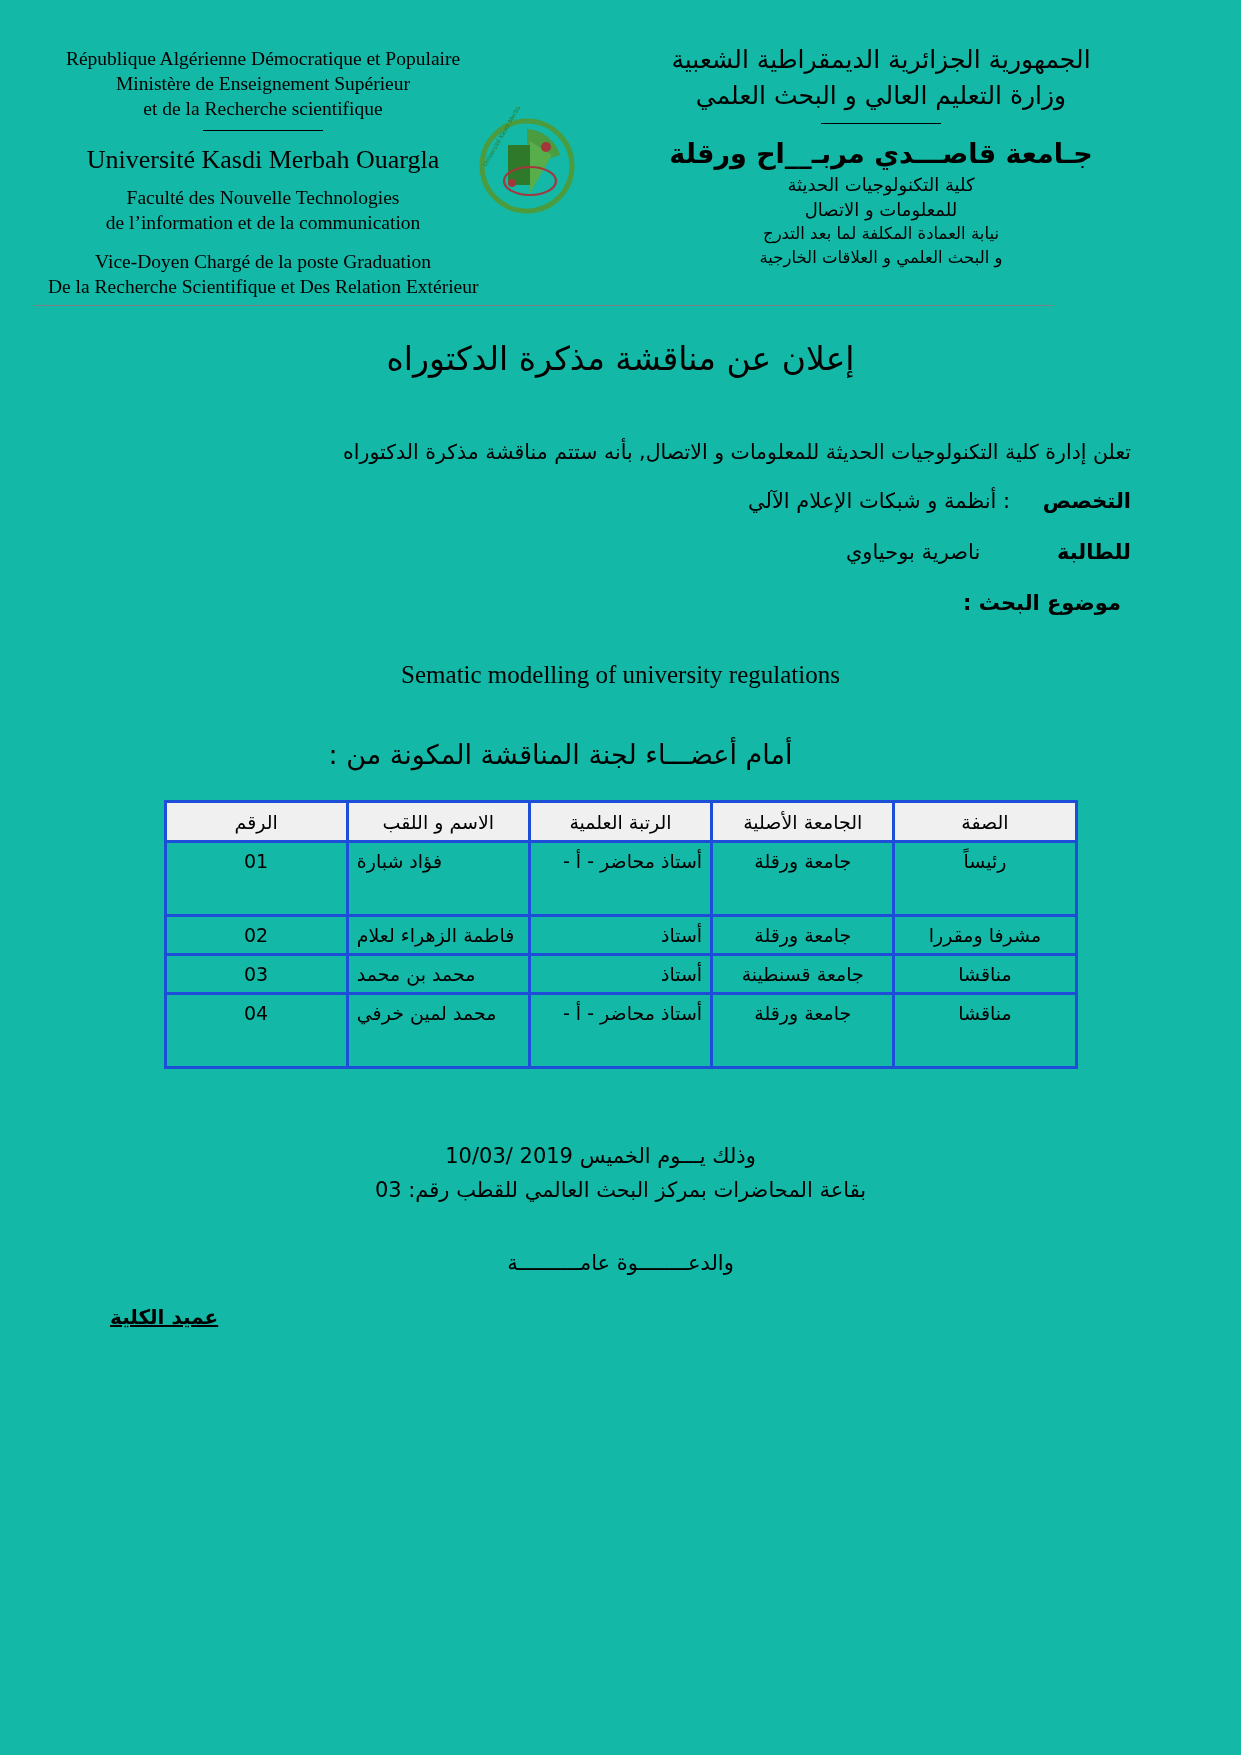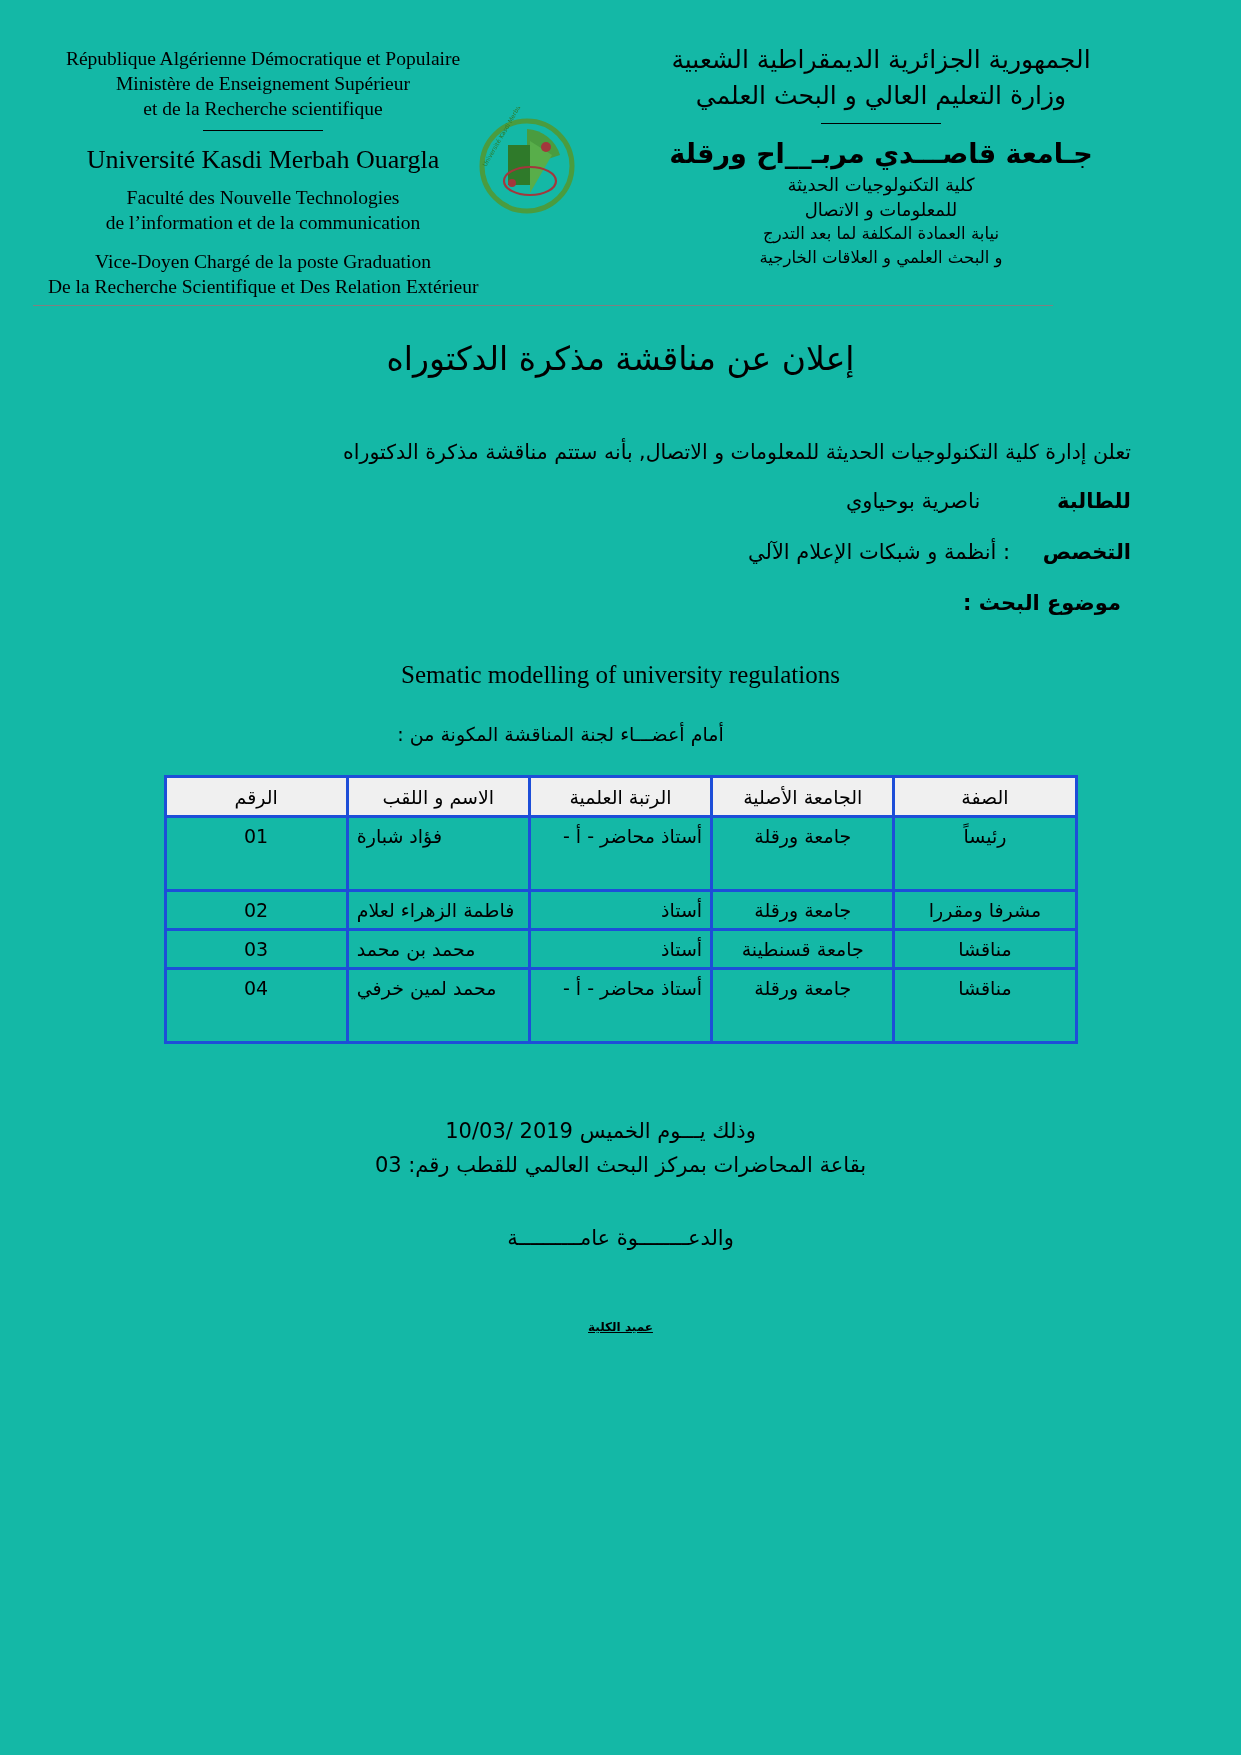--- a/index.html
+++ b/index.html
@@ -171,23 +171,23 @@
   .thesis-title {
     margin-top: 44px;
     text-align: center;
     direction: ltr;
     font-family: "Liberation Serif", "DejaVu Serif", serif;
     font-size: 25px;
     line-height: 32px;
   }
 
   .jury-lead {
-    margin-top: 32px;
-    text-align: center;
-    font-size: 19px;
+    margin-top: 48px;
+    text-align: center;
+    font-size: 27px;
     padding-right: 0;
   }
   .jury-lead-inner {
     display: inline-block;
     margin-right: 120px;
   }
 
   
   table.jury {
     margin: 30px auto 0 auto;
@@ -228,23 +228,23 @@
     line-height: 34px;
   }
   .venue .v-line1 { margin-right: 40px; }
   .invite {
     margin-top: 44px;
     text-align: center;
     font-size: 21px;
     letter-spacing: 1px;
   }
   .dean {
-    margin-top: 70px;
-    text-align: center;
-    font-size: 12px;
+    margin-top: 30px;
+    text-align: left;
+    font-size: 20px;
     font-weight: bold;
   }
   .dean span {
     text-decoration: underline;
   }
 </style>
 </head>
 <body>
 
 <div class="page">
@@ -291,28 +291,28 @@
   </div>
 
   <div class="header-rule"></div>
 
   <div class="content">
 
     <div class="doc-title">إعلان عن مناقشة مذكرة الدكتوراه</div>
 
     <div class="intro">تعلن إدارة كلية التكنولوجيات الحديثة للمعلومات و الاتصال, بأنه ستتم مناقشة مذكرة الدكتوراه</div>
 
+    <div class="field-row">
+      <span class="field-label">التخصص</span>
+      <span class="field-value">: أنظمة و شبكات الإعلام الآلي</span>
+    </div>
+
     <div class="field-row student">
       <span class="field-label">للطالبة</span>
       <span class="field-value">ناصرية   بوحياوي</span>
-    </div>
-
-    <div class="field-row">
-      <span class="field-label">التخصص</span>
-      <span class="field-value">: أنظمة و شبكات الإعلام الآلي</span>
     </div>
 
     <div class="subject-line">موضوع البحث :</div>
 
     <div class="thesis-title">Sematic modelling of university regulations</div>
 
     <div class="jury-lead">
       <span class="jury-lead-inner">أمام أعضـــاء لجنة المناقشة المكونة من :</span>
     </div>
 

